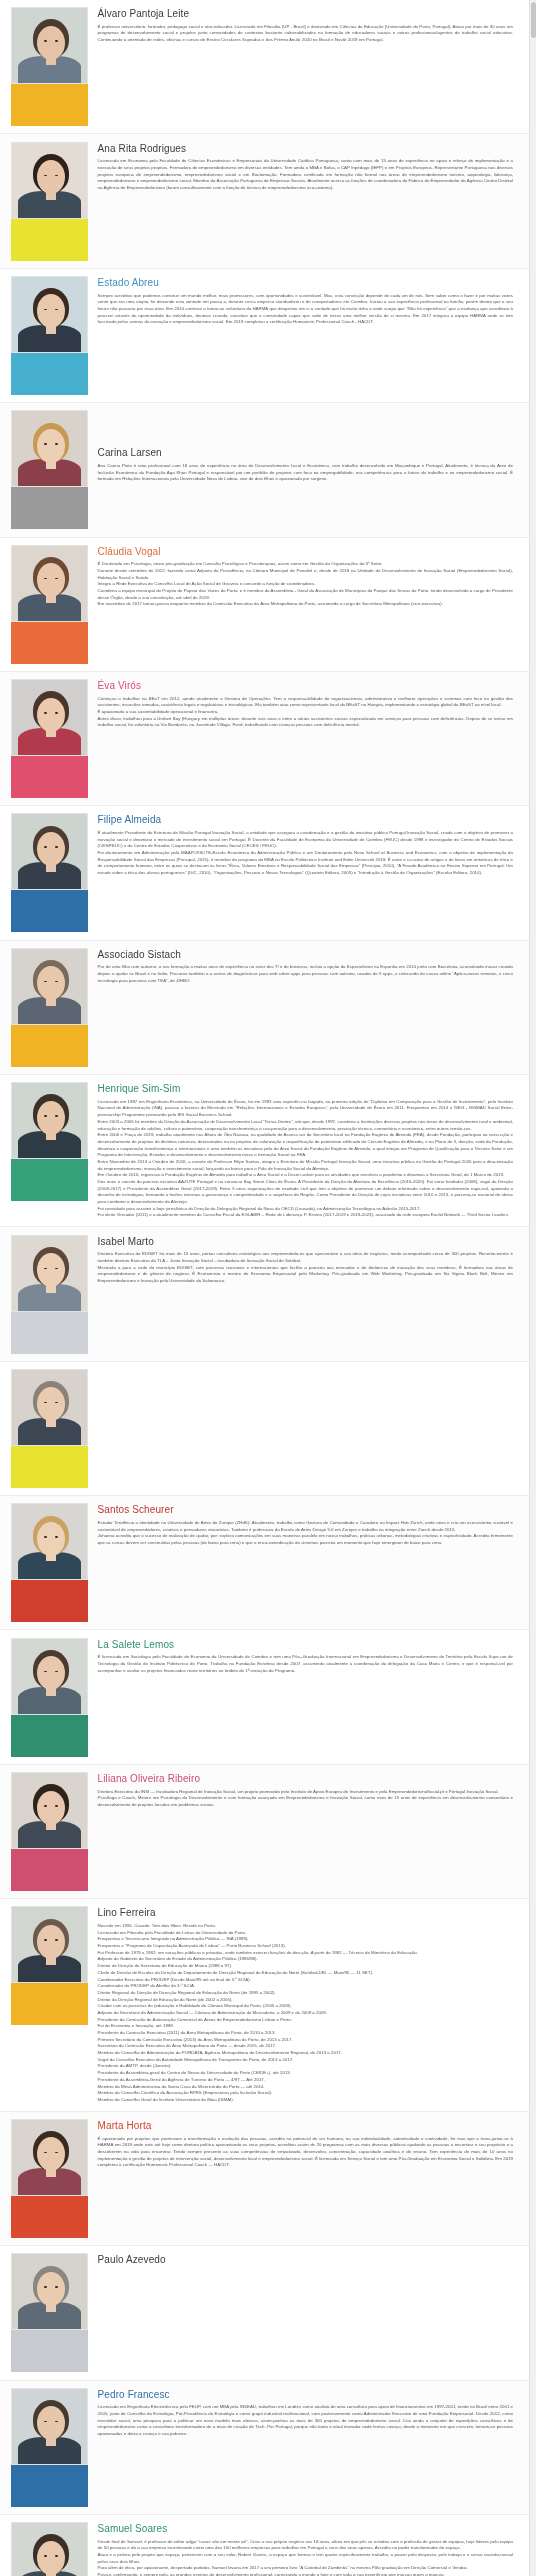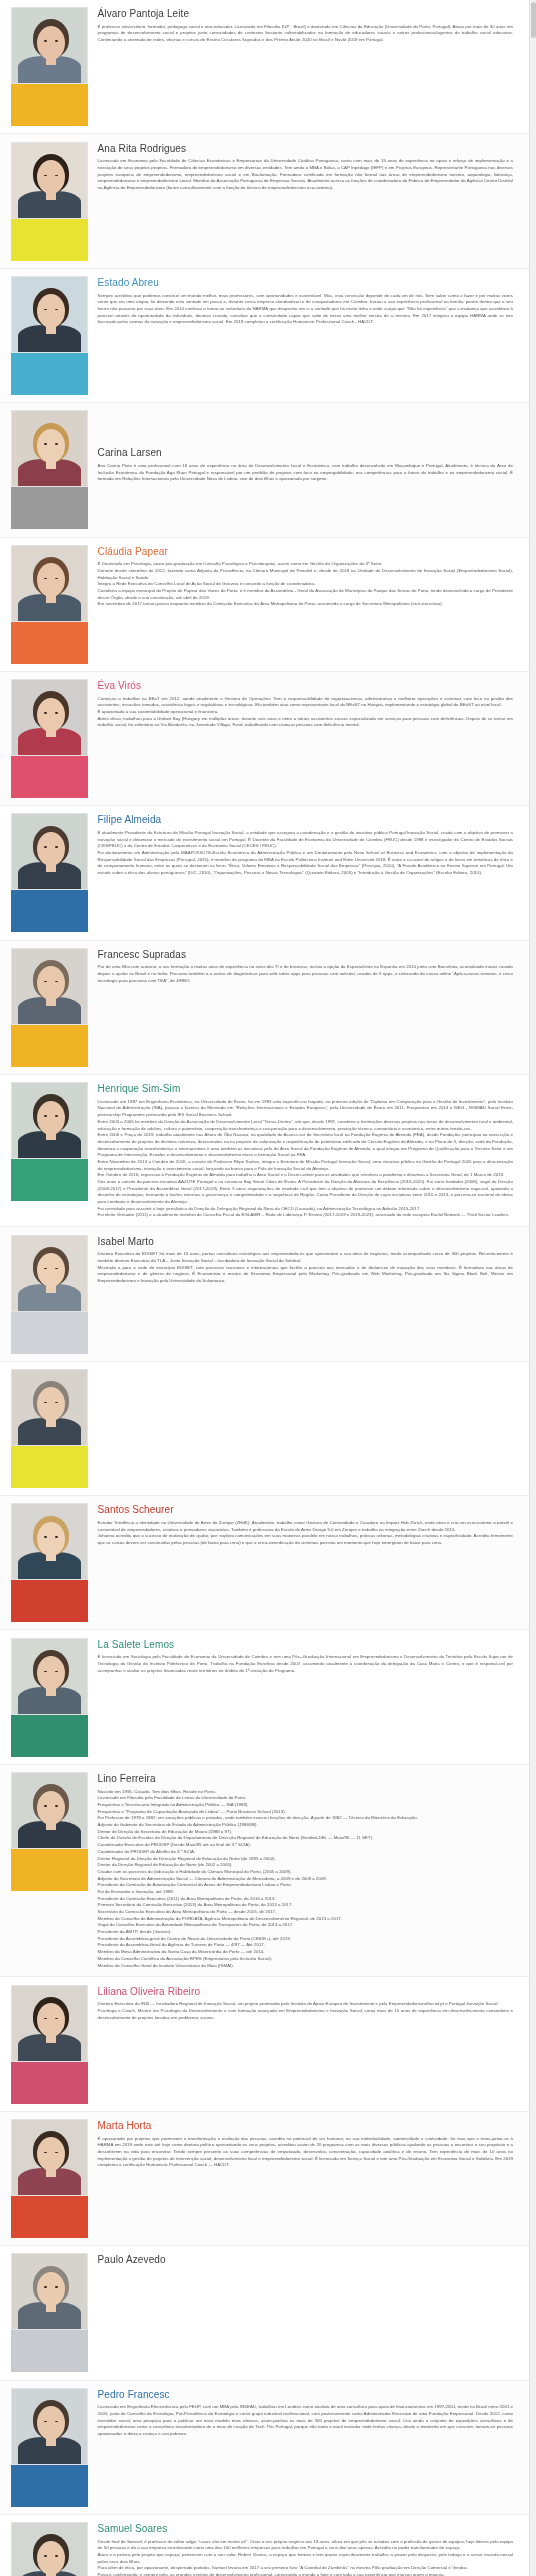--- a/index.html
+++ b/index.html
@@ -171,21 +171,21 @@
             <div class="f-body" style="left:6.2px;right:6.2px;bottom:0;height:27px;background:#4a5a68"></div>
             <div class="f-hair" style="left:20.6px;top:11.3px;width:36px;height:39px;background:#6c4a33"></div>
             <div class="f-head" style="left:25px;top:17.5px;width:28px;height:34px;background:#e9c7ac"></div>
             <div class="f-eye" style="left:32px;top:32px"></div>
             <div class="f-eye" style="left:43px;top:32px"></div>
             <div style="position:absolute;left:34px;top:49px;width:9.3px;height:8.2px;background:#e9c7ac"></div>
           </div>
           <div class="swatch" style="background: rgb(234, 106, 58);"></div>
         </div>
         <div class="body">
-          <h2 class="name" style="color: rgb(224, 106, 59);">Cláudia Papear</h2>
+          <h2 class="name" style="color: rgb(224, 106, 59);">Cláudia Vogal</h2>
           <div class="bio">É Doutorada em Psicologia, atuou pós-graduação em Consulta Psicológica e Psicoterapias, assim como em Gestão da Organizações do 3º Setor.
 Durante desde setembro de 2012, fazendo como Adjunta da Presidência, na Câmara Municipal de Penafiel e, desde de 2018 na Unidade de Desenvolvimento de Inovação Social (Empreendedorismo Social), Habitação Social e Saúde.
 Integra a Rede Executiva do Conselho Local de Ação Social de Gouveia e concorde a função de coordenadora.
 Coordena a equipa municipal do Projeto de Papear das Vozes do Porto, e é membro da Assembleia - Geral da Associação de Municípios do Parque das Serras do Porto, tendo desenvolvido a cargo de Presidente desse Órgão, desde a sua constituição, até abril de 2019.
 Em novembro de 2017 tornou-possa enquanto membro da Comissão Executiva da Área Metropolitana do Porto, assumindo a cargo de Secretária Metropolitana (vice-executiva).</div>
         </div>
       </div>
       <div class="profile">
         <div class="media">
           <div class="photo">
@@ -232,21 +232,21 @@
             <div class="f-body" style="left:6.2px;right:6.2px;bottom:0;height:27px;background:#5b6672"></div>
             <div class="f-hair" style="left:20.6px;top:11.3px;width:36px;height:39px;background:#7a6a5c"></div>
             <div class="f-head" style="left:25px;top:17.5px;width:28px;height:34px;background:#e8c8ad"></div>
             <div class="f-eye" style="left:32px;top:32px"></div>
             <div class="f-eye" style="left:43px;top:32px"></div>
             <div style="position:absolute;left:34px;top:49px;width:9.3px;height:8.2px;background:#e8c8ad"></div>
           </div>
           <div class="swatch" style="background: rgb(240, 179, 35);"></div>
         </div>
         <div class="body">
-          <h2 class="name" style="color: rgb(59, 59, 59);">Francesc Supradas</h2>
+          <h2 class="name" style="color: rgb(59, 59, 59);">Associado Sistach</h2>
           <div class="bio">Por de uma filha com autismo, o seu formação a muitas anos de experiência no setor dos TI e de business, incluiu a opção da Especialismo na Espanha em 2014 junto com Barcelona, acumulando inovar criando depois a ajudar as Brasil e na Índia. Procurou também a a outros de diagnósticos para web sobre apps para pessoas com autismo, usados de 5 apps, o colocando do causa online "Aplica-nasos remotos, e cinco tecnologia para parcerias com TEA", de 4/HBO.</div>
         </div>
       </div>
       <div class="profile">
         <div class="media">
           <div class="photo">
             <div class="f-bg" style="background:#cfd6d0"></div>
             <div class="f-body" style="left:6.2px;right:6.2px;bottom:0;height:27px;background:#2e3a44"></div>
             <div class="f-hair" style="left:20.6px;top:11.3px;width:36px;height:39px;background:#3b3229"></div>
             <div class="f-head" style="left:25px;top:17.5px;width:28px;height:34px;background:#e7c6aa"></div>
@@ -329,20 +329,39 @@
             <div class="f-head" style="left:25px;top:17.5px;width:28px;height:34px;background:#e8c8ad"></div>
             <div class="f-eye" style="left:32px;top:32px"></div>
             <div class="f-eye" style="left:43px;top:32px"></div>
             <div style="position:absolute;left:34px;top:49px;width:9.3px;height:8.2px;background:#e8c8ad"></div>
           </div>
           <div class="swatch" style="background: rgb(47, 143, 111);"></div>
         </div>
         <div class="body">
           <h2 class="name" style="color: rgb(47, 143, 111);">La Salete Lemos</h2>
           <div class="bio">É licenciada em Sociologia pela Faculdade de Economia da Universidade do Coimbra e tem uma Pós--Graduação Internacional em Empreendedorismo e Desenvolvimento do Território pela Escola Supe-rior de Tecnologia da Gestão do Instituto Politécnico do Porto. Trabalha na Fundação Eurofesa desde 2007, assumindo atualmente a coordenação da delegação da Casa Maria e Centro, e que é responsá-vel por acompanhar e avaliar os projetos financiados neste territórios no âmbito do 1ª iniciação do Programa.</div>
+        </div>
+      </div>
+      <div class="profile">
+        <div class="media">
+          <div class="photo">
+            <div class="f-bg" style="background:#d9d4ce"></div>
+            <div class="f-body" style="left:6.2px;right:6.2px;bottom:0;height:27px;background:#404a56"></div>
+            <div class="f-hair" style="left:20.6px;top:11.3px;width:36px;height:39px;background:#2e2219"></div>
+            <div class="f-head" style="left:25px;top:17.5px;width:28px;height:34px;background:#e8c8ae"></div>
+            <div class="f-eye" style="left:32px;top:32px"></div>
+            <div class="f-eye" style="left:43px;top:32px"></div>
+            <div style="position:absolute;left:34px;top:49px;width:9.3px;height:8.2px;background:#e8c8ae"></div>
+          </div>
+          <div class="swatch" style="background: rgb(208, 79, 110);"></div>
+        </div>
+        <div class="body">
+          <h2 class="name" style="color: rgb(201, 79, 110);">Liliana Oliveira Ribeiro</h2>
+          <div class="bio">Diretora Executiva do INSI — Incubadora Regional de Inovação Social, um projeto promovido pelo Instituto de Apoio Europeu de Investimento e pela EmpreendedorismoSocial.pt e Portugal Inovação Social.
+Psicóloga e Coach, Mestre em Psicologia da Desenvolvimento e com formação avançada em Empreendedorismo e Inovação Social, conta mais de 15 anos de experiência em desenvolvi-mento comunitário e desenvolvimento de projetos locados em problemas sociais.</div>
         </div>
       </div>
       <div class="profile">
         <div class="media">
           <div class="photo">
             <div class="f-bg" style="background:#d2d6d1"></div>
             <div class="f-body" style="left:6.2px;right:6.2px;bottom:0;height:27px;background:#2f3a46"></div>
             <div class="f-hair" style="left:20.6px;top:11.3px;width:36px;height:39px;background:#6b5a4b"></div>
             <div class="f-head" style="left:25px;top:17.5px;width:28px;height:34px;background:#e8c8ad"></div>
             <div class="f-eye" style="left:32px;top:32px"></div>
@@ -378,39 +397,20 @@
 Presidente da Assembleia-geral do Centro de Neuro da Universidade do Porto (CEIDE+), até 2013.
 Presidente da Assembleia-Geral da Agência de Turismo do Porto — 4/97 — Até 2017.
 Membro da Mesa Administrativa da Santa Casa da Misericórdia do Porto — até 2014.
 Membro da Conselho Científico da Associação RPES (Empresários pela Inclusão Social).
 Membro do Conselho Geral do Instituto Universitário da Maia (ISMAI).</div>
         </div>
       </div>
       <div class="profile">
         <div class="media">
           <div class="photo">
-            <div class="f-bg" style="background:#d9d4ce"></div>
-            <div class="f-body" style="left:6.2px;right:6.2px;bottom:0;height:27px;background:#404a56"></div>
-            <div class="f-hair" style="left:20.6px;top:11.3px;width:36px;height:39px;background:#2e2219"></div>
-            <div class="f-head" style="left:25px;top:17.5px;width:28px;height:34px;background:#e8c8ae"></div>
-            <div class="f-eye" style="left:32px;top:32px"></div>
-            <div class="f-eye" style="left:43px;top:32px"></div>
-            <div style="position:absolute;left:34px;top:49px;width:9.3px;height:8.2px;background:#e8c8ae"></div>
-          </div>
-          <div class="swatch" style="background: rgb(208, 79, 110);"></div>
-        </div>
-        <div class="body">
-          <h2 class="name" style="color: rgb(201, 79, 110);">Liliana Oliveira Ribeiro</h2>
-          <div class="bio">Diretora Executiva do INSI — Incubadora Regional de Inovação Social, um projeto promovido pelo Instituto de Apoio Europeu de Investimento e pela EmpreendedorismoSocial.pt e Portugal Inovação Social.
-Psicóloga e Coach, Mestre em Psicologia da Desenvolvimento e com formação avançada em Empreendedorismo e Inovação Social, conta mais de 15 anos de experiência em desenvolvi-mento comunitário e desenvolvimento de projetos locados em problemas sociais.</div>
-        </div>
-      </div>
-      <div class="profile">
-        <div class="media">
-          <div class="photo">
             <div class="f-bg" style="background:#d9d4cd"></div>
             <div class="f-body" style="left:6.2px;right:6.2px;bottom:0;height:27px;background:#8e4453"></div>
             <div class="f-hair" style="left:20.6px;top:11.3px;width:36px;height:39px;background:#3a2b21"></div>
             <div class="f-head" style="left:25px;top:17.5px;width:28px;height:34px;background:#e9c9ae"></div>
             <div class="f-eye" style="left:32px;top:32px"></div>
             <div class="f-eye" style="left:43px;top:32px"></div>
             <div style="position:absolute;left:34px;top:49px;width:9.3px;height:8.2px;background:#e9c9ae"></div>
           </div>
           <div class="swatch" style="background: rgb(217, 74, 47);"></div>
         </div>

